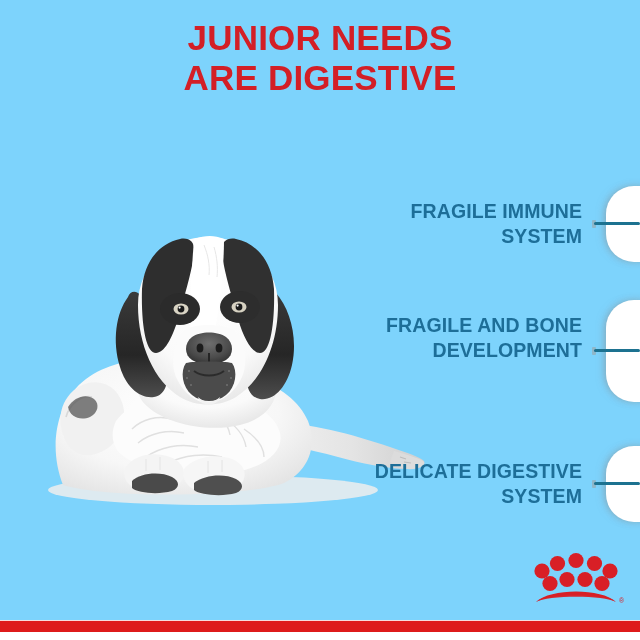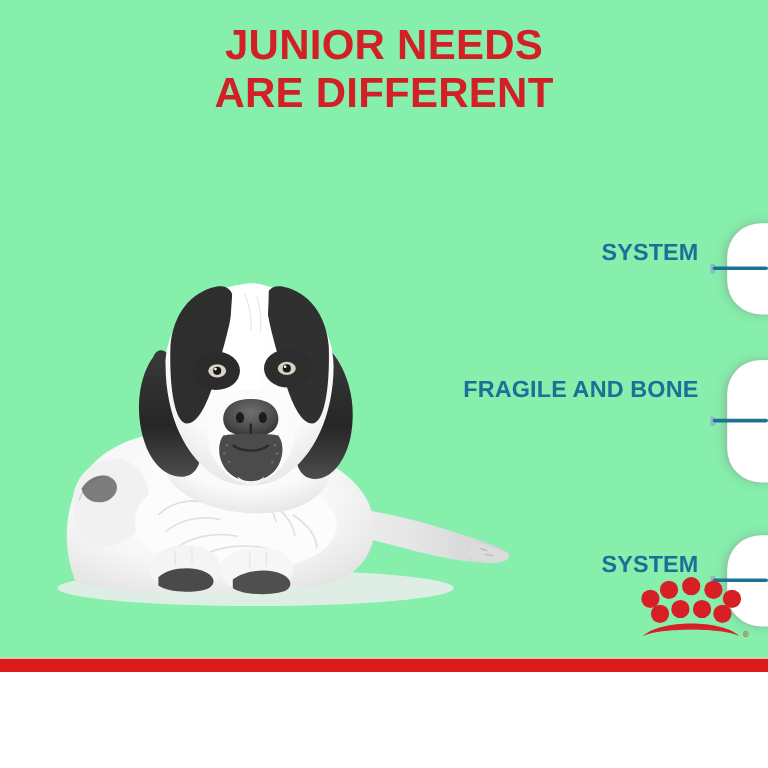--- a/index.html
+++ b/index.html
@@ -3,21 +3,21 @@
 <meta charset="utf-8">
 <style>
   * { margin:0; padding:0; box-sizing:border-box; }
   html,body { width:640px; height:640px; }
   body {
     background:#ffffff;
     font-family:"Liberation Sans", sans-serif;
     overflow:hidden;
     position:relative;
   }
-  #stage { position:absolute; inset:0; width:640px; height:560px; background:#86efac; }
+  #stage { position:absolute; inset:0; width:640px; height:632px; background:#7dd3fc; }
 
   
   .title-block {
     position:absolute; top:18px; left:0; width:640px;
     text-align:center;
   }
   .title-line {
     color:#d31f26;
     font-weight:700;
     font-size:35px;
@@ -102,21 +102,21 @@
     background:#f6dcdc;
   }
 </style>
 </head>
 <body>
 
 <div id="stage">
 
   <div class="title-block">
     <div class="title-line">JUNIOR NEEDS</div>
-    <div class="title-line">ARE DIFFERENT</div>
+    <div class="title-line">ARE DIGESTIVE</div>
   </div>
 
   <div class="dog-wrap">
     <svg viewBox="0 0 420 330" xmlns="http://www.w3.org/2000/svg">
       <defs>
         <radialGradient id="bodyG" cx="45%" cy="40%" r="70%">
           <stop offset="0%" stop-color="#ffffff"></stop>
           <stop offset="60%" stop-color="#f7f7f7"></stop>
           <stop offset="100%" stop-color="#e2e2e2"></stop>
         </radialGradient>
@@ -255,38 +255,41 @@
       <g stroke="#e0e0e0" stroke-width="1" fill="none" opacity="0.8">
         <path d="M196 60 C200 70 202 80 201 90"></path>
         <path d="M206 62 C209 72 210 82 209 92"></path>
       </g>
     </svg>
   </div>
 
   <div class="feature" style="top:186px;">
     <div class="bracket" style="height:76px;"></div>
     <div class="label" style="padding-top:13px;">
+      <span class="ln">FRAGILE IMMUNE</span>
       <span class="ln">SYSTEM</span>
     </div>
     <div class="node" style="top:34px; right:44px;"></div>
     <div class="connector" style="top:36px; width:46px;"></div>
   </div>
 
   <div class="feature" style="top:300px;">
     <div class="bracket" style="height:102px;"></div>
     <div class="label" style="padding-top:13px;">
       <span class="ln">FRAGILE AND BONE</span>
+      <span class="ln">DEVELOPMENT</span>
     </div>
     <div class="node" style="top:47px; right:44px;"></div>
     <div class="connector" style="top:49px; width:46px;"></div>
   </div>
 
   <div class="feature" style="top:446px;">
     <div class="bracket" style="height:76px;"></div>
     <div class="label" style="padding-top:13px;">
+      <span class="ln">DELICATE DIGESTIVE</span>
       <span class="ln">SYSTEM</span>
     </div>
     <div class="node" style="top:34px; right:44px;"></div>
     <div class="connector" style="top:36px; width:46px;"></div>
   </div>
 
   <div class="logo">
     <svg viewBox="0 0 100 62" xmlns="http://www.w3.org/2000/svg">
       <g fill="#d81f26">
 

